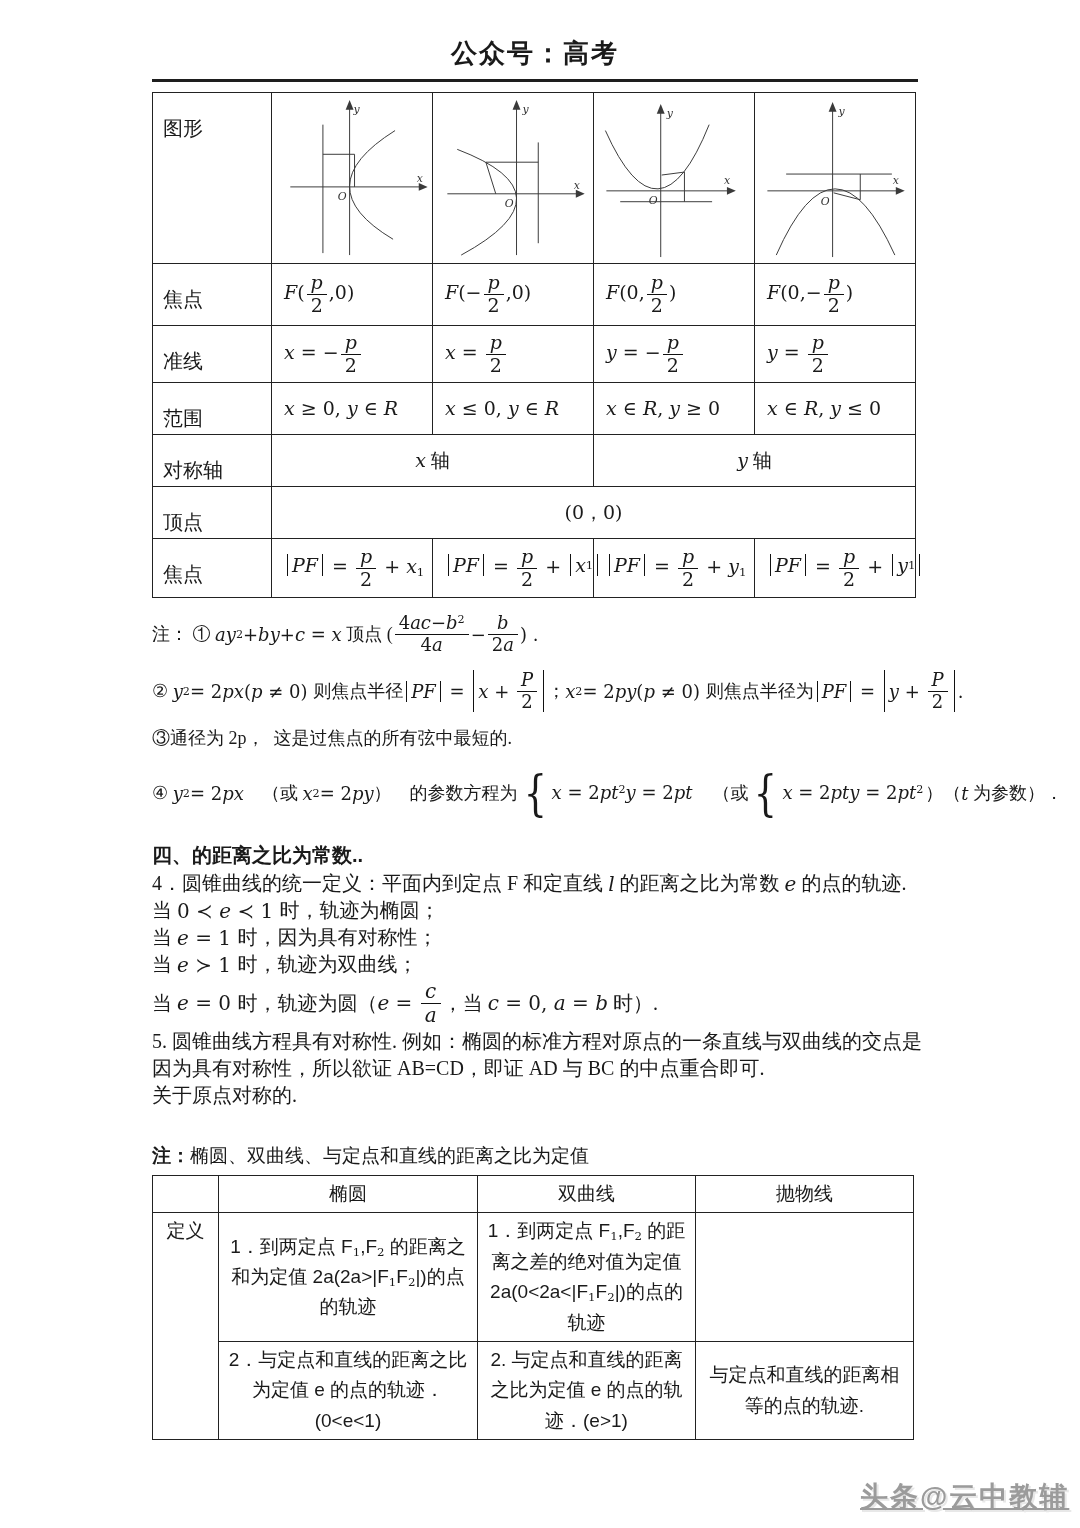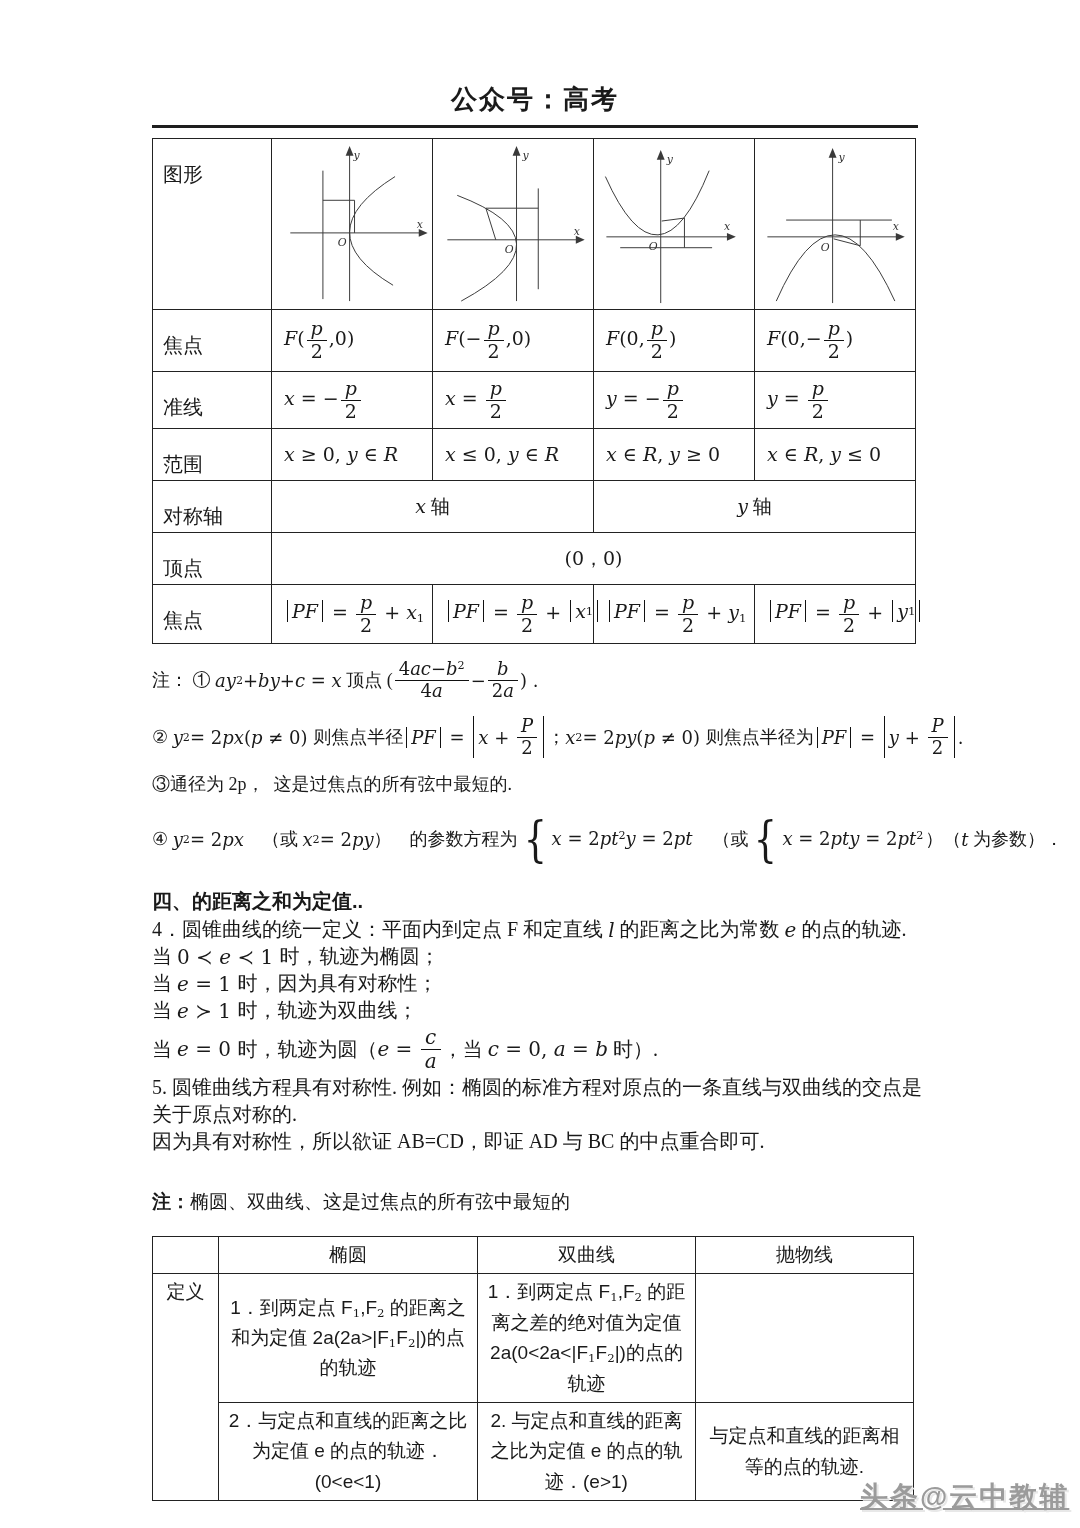--- a/index.html
+++ b/index.html
@@ -1,19 +1,19 @@
 <!DOCTYPE html>
 <html><head>
 <meta charset="utf-8">
 <style>
   html,body{margin:0;padding:0;background:#fff;}
   .page{position:relative;width:1080px;height:1528px;background:#ffffff;color:#1a1a1a;
         font-family:"Liberation Serif","DejaVu Serif",serif;overflow:hidden;}
   .content{position:absolute;left:152px;top:0;width:766px;}
-  .title{padding-top:82px;text-align:center;font-size:26px;font-weight:bold;
+  .title{padding-top:36px;text-align:center;font-size:26px;font-weight:bold;
          font-family:"Liberation Sans","DejaVu Sans",sans-serif;letter-spacing:2px;}
   .rule{border-top:3px solid #1e1e1e;margin-top:8px;}
 
   
   .math{white-space:pre;}
   .mi{font-style:italic;font-family:"DejaVu Serif","DejaVu Sans",serif;}
   .mr{font-family:"DejaVu Serif","DejaVu Sans",serif;}
   .mc{}
   .msup{font-size:0.62em;vertical-align:0.55em;font-family:"DejaVu Serif",serif;}
   .msub{font-size:0.62em;vertical-align:-0.25em;font-family:"DejaVu Serif",serif;}
@@ -61,21 +61,21 @@
 
   
   .sec-heading{margin-top:12px;font-size:20px;font-weight:bold;
         font-family:"Liberation Sans","DejaVu Sans",sans-serif;min-height:28px;}
   .body-line{font-size:20px;min-height:27px;display:flex;align-items:center;}
   .bl-tall{min-height:50px;}
 
   
   .caption{margin-top:34px;font-size:19px;min-height:26px;}
   .cap-label{font-weight:bold;}
-  table.t2{border-collapse:collapse;margin-top:21px;width:761px;table-layout:fixed;}
+  table.t2{border-collapse:collapse;margin-top:6px;width:761px;table-layout:fixed;}
   table.t2 td{border:1.6px solid #222;font-size:19px;text-align:center;
         padding:3px 8px;line-height:1.6;
         font-family:"Liberation Sans","DejaVu Sans",sans-serif;}
   table.t2 col.c1{width:66px;}
   table.t2 col.c2{width:259px;}
   table.t2 col.c3{width:218px;}
   table.t2 col.c4{width:218px;}
   tr.t2-head{height:34px;}
   tr.t2-r1{height:106px;}
   tr.t2-r2{height:88px;}
@@ -208,32 +208,32 @@
       </tbody>
     </table>
 
     <div class="notes">
       <div class="note-line nl-1 math"><span class="mc">注： ① </span><span class="mi">ay</span><span class="msup">2</span><span class="mr">+</span><span class="mi">by</span><span class="mr">+</span><span class="mi">c</span><span class="mr"> = </span><span class="mi">x</span><span class="mc"> 顶点 (</span><span class="frac"><span class="num"><span class="mr">4</span><span class="mi">ac</span><span class="mr">−</span><span class="mi">b</span><span class="msup">2</span></span><span class="den"><span class="mr">4</span><span class="mi">a</span></span></span><span class="mr">−</span><span class="frac"><span class="num"><span class="mi">b</span></span><span class="den"><span class="mr">2</span><span class="mi">a</span></span></span><span class="mr">) .</span></div>
       <div class="note-line nl-2 math"><span class="mc">② </span><span class="mi">y</span><span class="msup">2</span><span class="mr">= 2</span><span class="mi">px</span><span class="mr">(</span><span class="mi">p</span><span class="mr"> ≠ 0) </span><span class="mc">则焦点半径</span><span class="abs"><span class="mi">PF</span></span><span class="mr"> = </span><span class="abs"><span class="mi">x</span><span class="mr"> + </span><span class="frac"><span class="num"><span class="mi">P</span></span><span class="den"><span class="mr">2</span></span></span></span><span class="mr">；</span><span class="mi">x</span><span class="msup">2</span><span class="mr">= 2</span><span class="mi">py</span><span class="mr">(</span><span class="mi">p</span><span class="mr"> ≠ 0) </span><span class="mc">则焦点半径为</span><span class="abs"><span class="mi">PF</span></span><span class="mr"> = </span><span class="abs"><span class="mi">y</span><span class="mr"> + </span><span class="frac"><span class="num"><span class="mi">P</span></span><span class="den"><span class="mr">2</span></span></span></span><span class="mr">.</span></div>
       <div class="note-line nl-3 math"><span class="mc">③通径为 2p，  这是过焦点的所有弦中最短的.</span></div>
       <div class="note-line nl-4 math"><span class="mc">④ </span><span class="mi">y</span><span class="msup">2</span><span class="mr">= 2</span><span class="mi">px</span><span class="mc">　（或 </span><span class="mi">x</span><span class="msup">2</span><span class="mr">= 2</span><span class="mi">py</span><span class="mc">）　的参数方程为</span><span class="cases"><span class="brace">{</span><span class="ccol"><span class="cline"><span class="mi">x</span><span class="mr"> = 2</span><span class="mi">pt</span><span class="msup">2</span></span><span class="cline"><span class="mi">y</span><span class="mr"> = 2</span><span class="mi">pt</span></span></span></span><span class="mc">　（或</span><span class="cases"><span class="brace">{</span><span class="ccol"><span class="cline"><span class="mi">x</span><span class="mr"> = 2</span><span class="mi">pt</span></span><span class="cline"><span class="mi">y</span><span class="mr"> = 2</span><span class="mi">pt</span><span class="msup">2</span></span></span></span><span class="mc">）（</span><span class="mi">t</span><span class="mc"> 为参数）．</span></div>
     </div>
 
-    <div class="sec-heading">四、的距离之和为定值..</div>
+    <div class="sec-heading">四、的距离之比为常数..</div>
     <div class="body-line math"><span class="mc">4．圆锥曲线的统一定义：平面内到定点 F 和定直线 </span><span class="mi">l</span><span class="mc"> 的距离之比为常数 </span><span class="mi">e</span><span class="mc"> 的点的轨迹.</span></div>
     <div class="body-line math"><span class="mc">当 </span><span class="mr">0 ≺ </span><span class="mi">e</span><span class="mr"> ≺ 1 </span><span class="mc">时，轨迹为椭圆；</span></div>
     <div class="body-line math"><span class="mc">当 </span><span class="mi">e</span><span class="mr"> = 1 </span><span class="mc">时，因为具有对称性；</span></div>
     <div class="body-line math"><span class="mc">当 </span><span class="mi">e</span><span class="mr"> ≻ 1 </span><span class="mc">时，轨迹为双曲线；</span></div>
     <div class="body-line bl-tall math"><span class="mc">当 </span><span class="mi">e</span><span class="mr"> = 0 </span><span class="mc">时，轨迹为圆（</span><span class="mi">e</span><span class="mr"> = </span><span class="frac"><span class="num"><span class="mi">c</span></span><span class="den"><span class="mi">a</span></span></span><span class="mc">，当 </span><span class="mi">c</span><span class="mr"> = 0, </span><span class="mi">a</span><span class="mr"> = </span><span class="mi">b</span><span class="mc"> 时）.</span></div>
     <div class="body-line math"><span class="mc">5. 圆锥曲线方程具有对称性. 例如：椭圆的标准方程对原点的一条直线与双曲线的交点是</span></div>
+    <div class="body-line math"><span class="mc">因为具有对称性，所以欲证 AB=CD，即证 AD 与 BC 的中点重合即可.</span></div>
     <div class="body-line math"><span class="mc">关于原点对称的.</span></div>
-    <div class="body-line math"><span class="mc">因为具有对称性，所以欲证 AB=CD，即证 AD 与 BC 的中点重合即可.</span></div>
 
     <div class="caption">
-      <span class="cap-label">注：</span><span>椭圆、双曲线、这是过焦点的所有弦中最短的</span>
+      <span class="cap-label">注：</span><span>椭圆、双曲线、与定点和直线的距离之比为定值</span>
     </div>
 
     <table class="t2">
       <colgroup>
           <col class="c1">
           <col class="c2">
           <col class="c3">
           <col class="c4">
         </colgroup>
       <tbody>

